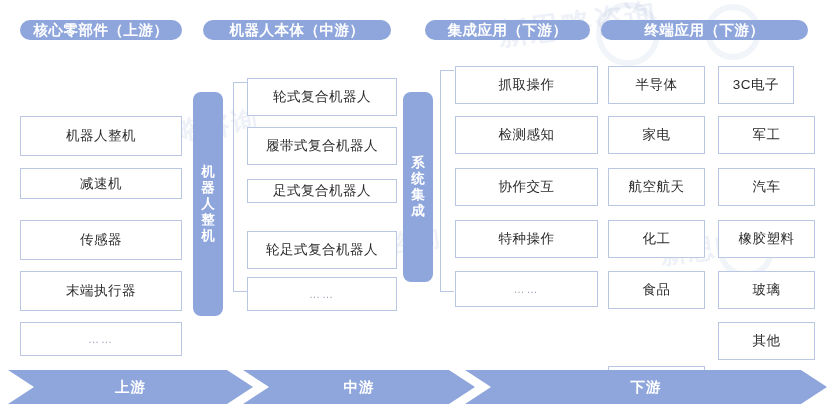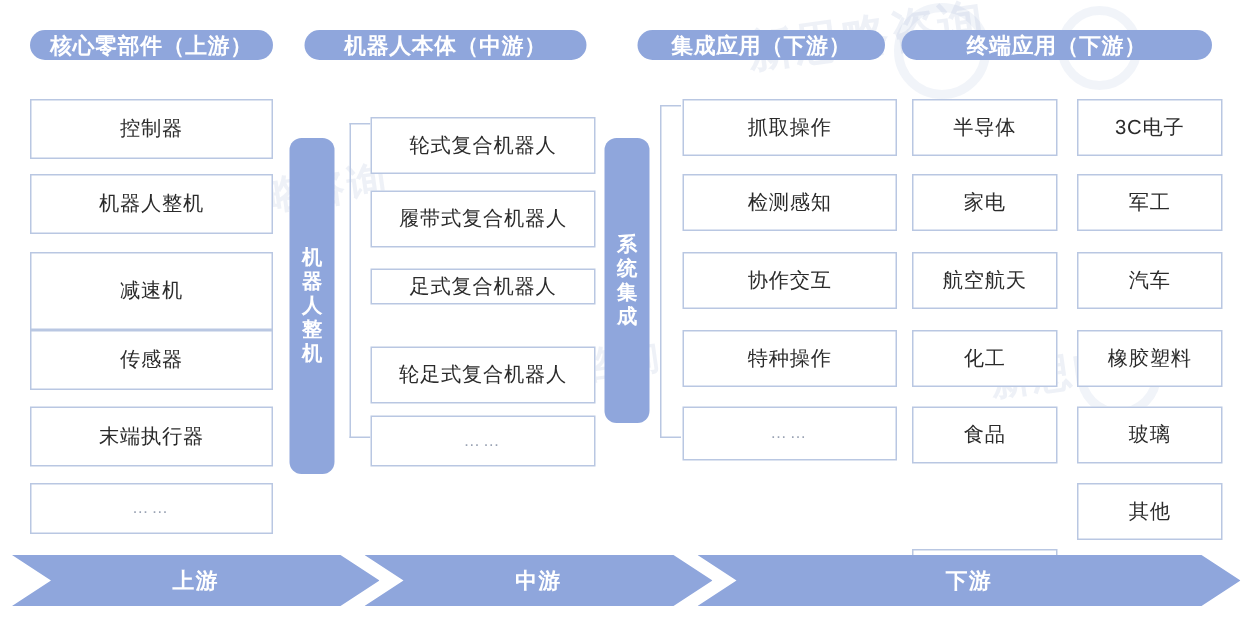--- a/index.html
+++ b/index.html
@@ -136,23 +136,22 @@
   <div class="wm" style="left:312px; top:230px; transform:rotate(-8deg); font-size:24px;">新思略咨询</div>
   <div class="wm-circ" style="left:596px; top:2px; width:52px; height:52px;"></div>
   <div class="wm-circ" style="left:705px; top:4px; width:44px; height:44px;"></div>
   <div class="wm-circ" style="left:718px; top:222px; width:44px; height:44px;"></div>
 
   <div class="hdr" style="left:20px; top:20px; width:162px;">核心零部件（上游）</div>
   <div class="hdr" style="left:425px; top:20px; width:165px;">集成应用（下游）</div>
   <div class="hdr" style="left:203px; top:20px; width:188px;">机器人本体（中游）</div>
   <div class="hdr" style="left:576px; top:20px; width:207px;margin-left:25px;">终端应用（下游）</div>
 
-  <div class="box" style="left:20px; top:66px; width:162px; height:40px;">控制器</div>
   <div class="box" style="left:20px; top:116px; width:162px; height:40px;">机器人整机</div>
-  <div class="box" style="left:20px; top:168px; width:162px; height:52px;">减速机</div>
+  <div class="box" style="left:20px; top:168px; width:162px; height:31px;">减速机</div>
   <div class="box" style="left:20px; top:220px; width:162px; height:40px;">传感器</div>
   <div class="box" style="left:20px; top:271px; width:162px; height:40px;">末端执行器</div>
   <div class="box dots" style="left:20px; top:322px; width:162px; height:34px;">……</div>
 
   <div class="vbar" style="left:193px; top:92px; width:30px; height:224px;">
     <span>机器人整机</span>
   </div>
 
   <div class="bracket" style="left:233px; top:82px; width:14px; height:210px;"></div>
 
@@ -174,21 +173,21 @@
   <div class="box" style="left:455px; top:168px; width:143px; height:38px;">协作交互</div>
   <div class="box dots" style="left:455px; top:271px; width:143px; height:36px;">……</div>
 
   <div class="box" style="left:608px; top:66px; width:97px; height:38px;">半导体</div>
   <div class="box" style="left:608px; top:168px; width:97px; height:38px;">航空航天</div>
   <div class="box" style="left:608px; top:116px; width:97px; height:38px;">家电</div>
   <div class="box" style="left:608px; top:220px; width:97px; height:38px;">化工</div>
   <div class="box" style="left:608px; top:271px; width:97px; height:38px;">食品</div>
   <div class="box" style="left:608px; top:322px; width:97px; height:38px;margin-top:44px;">烟草</div>
 
-  <div class="box" style="left:718px; top:66px; width:97px; height:38px;">3C电子</div>
+  <div class="box" style="left:718px; top:66px; width:76px; height:38px;">3C电子</div>
   <div class="box" style="left:718px; top:116px; width:97px; height:38px;">军工</div>
   <div class="box" style="left:718px; top:168px; width:97px; height:38px;">汽车</div>
   <div class="box" style="left:718px; top:220px; width:97px; height:38px;">橡胶塑料</div>
   <div class="box" style="left:718px; top:271px; width:97px; height:38px;">玻璃</div>
   <div class="box" style="left:718px; top:322px; width:97px; height:38px;">其他</div>
 
   <div class="chev chev-start" style="left:8px; top:370px; width:245px; height:34px;">上游</div>
   <div class="chev chev-mid" style="left:243px; top:370px; width:232px; height:34px;">中游</div>
   <div class="chev chev-end" style="left:465px; top:370px; width:362px; height:34px;">下游</div>
 

